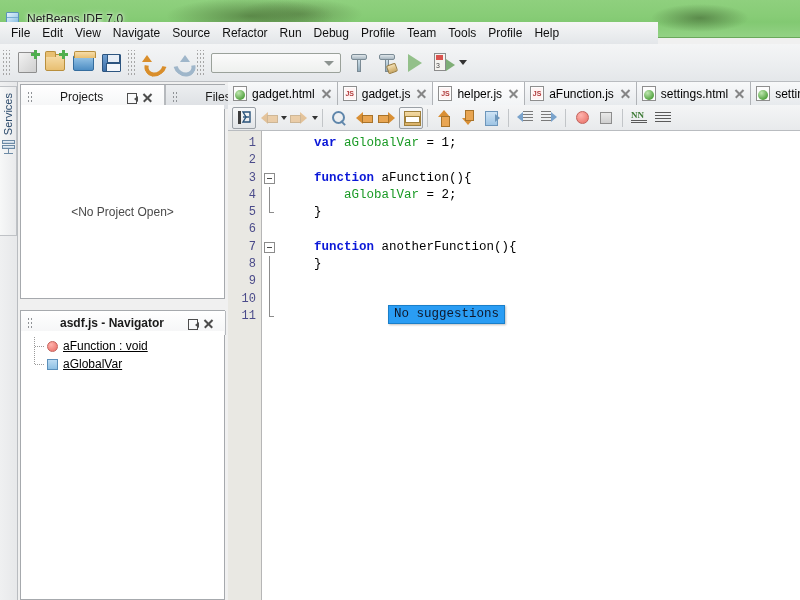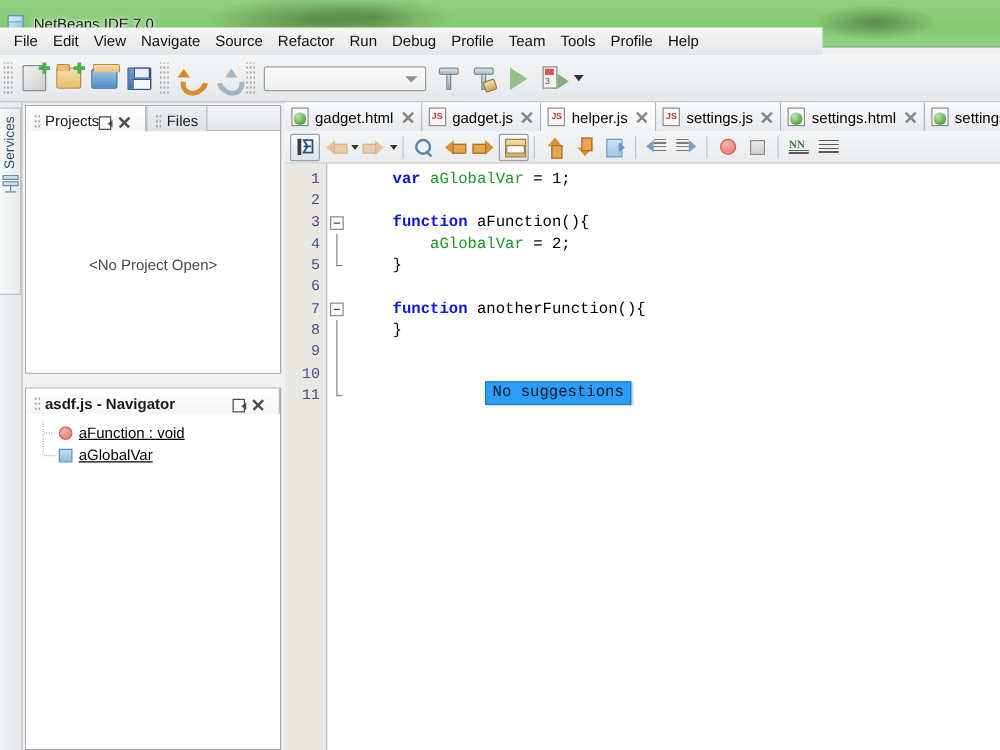--- a/index.html
+++ b/index.html
@@ -132,21 +132,21 @@
   #servicestab .svcicon .b1{top:0;}
   #servicestab .svcicon .b2{top:5px;}
   #servicestab .svcicon .stem{position:absolute;left:6px;top:9px;width:1px;height:4px;background:#6d8ba6;}
   #servicestab .svcicon .base{position:absolute;left:2px;bottom:0;width:9px;height:1px;background:#6d8ba6;}
 
   
   .panel{ position:absolute; background:#fff; border:1px solid #a6a9ad; }
   #projpanel{ left:20px; top:84px; width:205px; height:215px; background:#f7f7f5; }
   .panel-tabs{ height:20px; display:flex; align-items:stretch;
     background:linear-gradient(to bottom,#f3f4f5,#e4e6e9); border-bottom:1px solid #b6b9bd;}
-  .ptab{ display:flex;align-items:center; padding:12px 6px; font-size:12px; color:#1a1a1a; position:relative; white-space:nowrap;}
+  .ptab{ display:flex;align-items:center; padding:12px 6px; font-size:12px; color:#1a1a1a; position:relative; white-space:nowrap;gap:24px;}
   .ptab.active{ background:linear-gradient(to bottom,#ffffff,#f4f5f6); border-right:1px solid #b6b9bd;}
   .ptab.inactive{ background:linear-gradient(to bottom,#eceef0,#dcdfe3); border-left:1px solid #b6b9bd; border-right:1px solid #b6b9bd;}
   .tgrip{ width:5px;height:13px;margin-right:4px;flex:none;
     background-image:radial-gradient(circle .7px,#8f9296 .7px,transparent 1px);
     background-size:3px 4px;}
   .tabbtns{ margin-left:auto; display:flex; align-items:center; gap:4px; padding-right:5px;}
   .btn-min{ width:11px;height:11px; position:relative; }
   .btn-min:before{content:"";position:absolute;left:0;top:1px;width:8px;height:9px;border:1px solid #4d4d4d;}
   .btn-min:after{content:"";position:absolute;left:7px;top:4px;border-top:3px solid transparent;border-bottom:3px solid transparent;border-right:4px solid #4d4d4d;}
   .btn-x{ width:11px;height:11px;position:relative;}
@@ -422,21 +422,21 @@
       <span>gadget.js</span>
       <span class="etabx"></span>
     </div>
     <div class="etab active">
       <span class="ficon js"></span>
       <span>helper.js</span>
       <span class="etabx"></span>
     </div>
     <div class="etab">
       <span class="ficon js"></span>
-      <span>settings.js</span>
+      <span>aFunction.js</span>
       <span class="etabx"></span>
     </div>
     <div class="etab">
       <span class="ficon html"></span>
       <span>settings.html</span>
       <span class="etabx"></span>
     </div>
     <div class="etab">
       <span class="ficon html"></span>
       <span>settings.htm</span>

